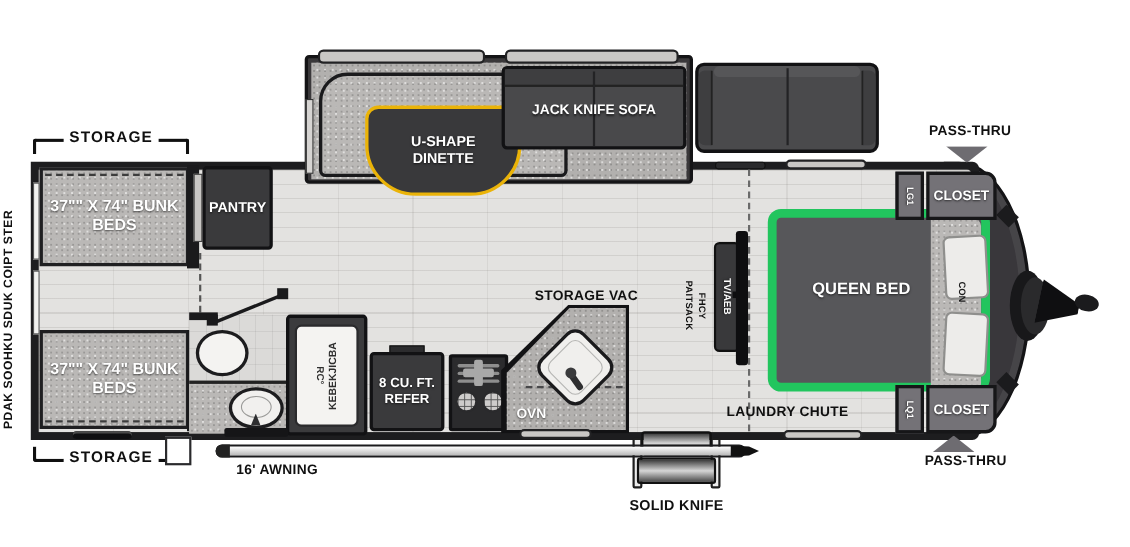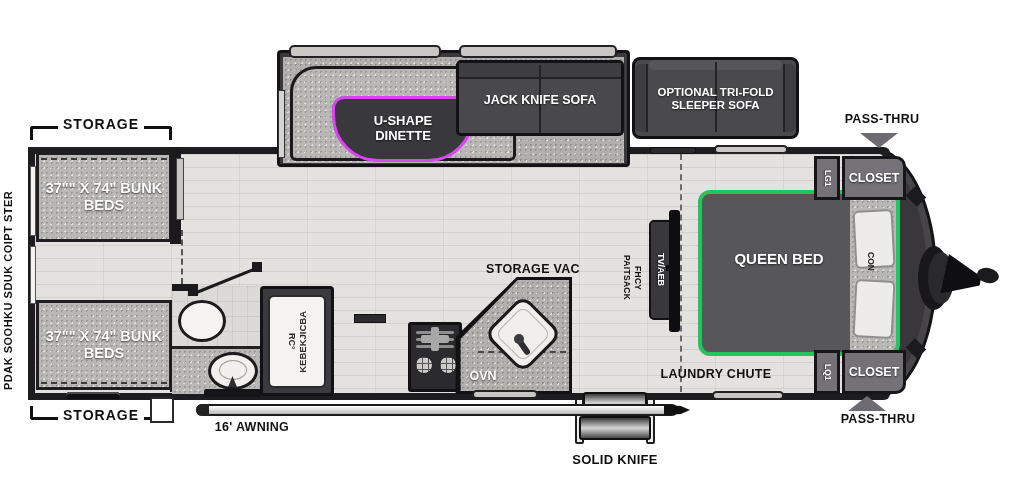--- a/index.html
+++ b/index.html
@@ -60,40 +60,46 @@
   </div>
   <div class="abs" style="left:170px;top:150px;width:11px;height:94px;background:#1a1a1c;"></div>
 
   <div class="abs spkB flexc" style="left:36px;top:300px;width:136px;height:90px;border:3px solid #1f1f21;">
     <div class="abs" style="left:2px;right:2px;top:3px;bottom:3px;border-bottom:2px dashed #3c3c3c;"></div>
     <div class="wlabel" style="font-size:14.5px;width:125px;">37"" X 74" BUNK BEDS</div>
   </div>
   <div class="abs" style="left:170px;top:300px;width:11px;height:92px;background:#1a1a1c;"></div>
 
   <div class="abs" style="left:176px;top:158px;width:8px;height:62px;background:#c8c6c4;border:1px solid #444;"></div>
+  <div class="abs darkbox flexc" style="left:184px;top:151px;width:64px;height:76px;">
+    <div class="wlabel" style="font-size:13px;">PANTRY</div>
+  </div>
   <div class="abs" style="left:181px;top:230px;width:0;height:54px;border-left:2px dashed #555;"></div>
 
   <div class="abs tile" style="left:172px;top:286px;width:96px;height:108px;"></div>
   <div class="abs" style="left:172px;top:284px;width:26px;height:7px;background:#1a1a1c;"></div>
   <div class="abs" style="left:188px;top:286px;width:10px;height:10px;background:#1a1a1c;"></div>
   <div class="abs" style="left:252px;top:262px;width:10px;height:10px;background:#1a1a1c;"></div>
   <div class="abs" style="left:194px;top:292px;width:66px;height:3px;background:#1a1a1c;transform:rotate(-22deg);transform-origin:left center;"></div>
   <div class="abs" style="left:178px;top:300px;width:48px;height:42px;background:#f4f3f1;border:3px solid #1c1c1e;border-radius:50%;"></div>
   <div class="abs spkB" style="left:172px;top:346px;width:96px;height:48px;border-top:3px solid #222;"></div>
   <div class="abs" style="left:208px;top:352px;width:50px;height:38px;background:#f1f0ee;border:3px solid #1c1c1e;border-radius:50%;"></div>
   <div class="abs" style="left:219px;top:360px;width:28px;height:20px;border:1px solid #9a9a98;border-radius:50%;"></div>
   <div class="abs" style="left:228px;top:376px;width:9px;height:11px;background:#2e2e30;clip-path:polygon(50% 0,100% 100%,0 100%);"></div>
 
   <div class="abs" style="left:260px;top:286px;width:74px;height:110px;background:#3b3b3d;border:3px solid #121214;border-radius:4px;"></div>
   <div class="abs flexc" style="left:268px;top:295px;width:58px;height:93px;background:#f4f3f1;border:2px solid #2a2a2c;border-radius:6px;">
     <span class="vtext" style="font-size:9px;font-weight:bold;color:#2e2e2e;">RC°</span>
     <span class="vtext" style="font-size:9.5px;font-weight:bold;color:#2e2e2e;transform:rotate(180deg);">KEBEKJICBA</span>
   </div>
 
   <div class="abs" style="left:354px;top:314px;width:32px;height:9px;background:#2c2c2e;border:1px solid #111;"></div>
+  <div class="abs darkbox flexc" style="left:336px;top:320px;width:68px;height:72px;">
+    <div class="wlabel" style="font-size:12px;width:62px;">8 CU. FT. REFER</div>
+  </div>
 
   <div class="abs" style="left:408px;top:322px;width:54px;height:70px;background:#2b2b2d;border:3px solid #121214;border-radius:3px;">
     <div class="abs" style="left:5px;top:6px;width:38px;height:3px;background:#8e8e8e;border-radius:2px;"></div>
     <div class="abs" style="left:5px;top:13px;width:38px;height:3px;background:#8e8e8e;border-radius:2px;"></div>
     <div class="abs" style="left:5px;top:20px;width:38px;height:3px;background:#8e8e8e;border-radius:2px;"></div>
     <div class="abs" style="left:20px;top:2px;width:8px;height:24px;background:#a8a8a8;border-radius:2px;"></div>
     <div class="abs" style="left:10px;top:10px;width:28px;height:8px;background:#a8a8a8;border-radius:2px;"></div>
     <div class="abs" style="left:3px;top:30px;width:20px;height:20px;background:#cecccb;border:2px solid #2a2a2c;border-radius:50%;background-image:linear-gradient(#555 1px,transparent 1px),linear-gradient(90deg,#555 1px,transparent 1px);background-size:6px 6px;"></div>
     <div class="abs" style="left:27px;top:30px;width:20px;height:20px;background:#cecccb;border:2px solid #2a2a2c;border-radius:50%;background-image:linear-gradient(#555 1px,transparent 1px),linear-gradient(90deg,#555 1px,transparent 1px);background-size:6px 6px;"></div>
   </div>
@@ -110,54 +116,53 @@
   <div class="abs blabel" style="left:478px;top:262px;width:110px;font-size:12.5px;white-space:nowrap;">STORAGE VAC</div>
   <div class="abs wlabel" style="left:462px;top:369px;width:42px;font-size:12.5px;">OVN</div>
 
   <div class="abs" style="left:277px;top:50px;width:353px;height:117px;background:#3a383a;border:3px solid #141416;border-radius:4px;"></div>
   <div class="abs spkA" style="left:283px;top:57px;width:341px;height:106px;"></div>
   <div class="abs winbar" style="left:289px;top:45px;width:152px;height:13px;"></div>
   <div class="abs winbar" style="left:459px;top:45px;width:158px;height:13px;"></div>
   <div class="abs" style="left:278px;top:90px;width:7px;height:68px;background:#d6d4d2;border:1px solid #333;"></div>
 
   <div class="abs spkB" style="left:290px;top:66px;width:226px;height:95px;border:3px solid #1a1a1c;border-radius:26px 26px 6px 6px;"></div>
-  <div class="abs flexc" style="left:332px;top:96px;width:142px;height:66px;background:#39393b;border:3px solid #d946ef;border-radius:12px 12px 46px 46px;">
+  <div class="abs flexc" style="left:332px;top:96px;width:142px;height:82px;background:#39393b;border:3px solid #eab308;border-radius:12px 12px 46px 46px;">
     <div class="wlabel" style="font-size:13px;width:92px;">U-SHAPE DINETTE</div>
   </div>
 
   <div class="abs" style="left:456px;top:60px;width:168px;height:76px;background:#49494b;border:3px solid #121214;border-radius:5px;">
     <div class="abs" style="left:0;top:0;width:100%;height:16px;background:#3e3e40;border-bottom:2px solid #222;"></div>
     <div class="abs" style="left:80px;top:2px;width:2px;height:68px;background:#232325;"></div>
     <div class="abs wlabel" style="left:11px;top:30px;width:140px;font-size:12.5px;white-space:nowrap;">JACK KNIFE SOFA</div>
   </div>
 
   <div class="abs" style="left:632px;top:57px;width:167px;height:82px;background:#4a4a4c;border:3px solid #121214;border-radius:8px;">
     <div class="abs" style="left:0;top:4px;width:13px;height:68px;background:#3e3e40;border-right:2px solid #222;border-radius:6px 0 0 6px;"></div>
     <div class="abs" style="right:0;top:4px;width:13px;height:68px;background:#3e3e40;border-left:2px solid #222;border-radius:0 6px 6px 0;"></div>
     <div class="abs" style="left:14px;top:0;width:133px;height:10px;background:#565658;border-radius:5px;"></div>
     <div class="abs" style="left:80px;top:2px;width:2px;height:70px;background:#232325;"></div>
-    <div class="abs wlabel" style="left:13px;top:26px;width:135px;font-size:11.5px;">OPTIONAL TRI-FOLD SLEEPER SOFA</div>
   </div>
 
   <div class="abs" style="left:650px;top:147px;width:46px;height:7px;background:#2a2a2c;border:1px solid #111;border-radius:3px;"></div>
   <div class="abs winbar" style="left:714px;top:145px;width:74px;height:9px;"></div>
 
   <div class="abs" style="left:680px;top:154px;width:0;height:238px;border-left:2px dashed #6a6a6a;"></div>
 
   <div class="abs" style="left:618px;top:240px;width:28px;height:76px;display:flex;justify-content:center;gap:1px;">
     <span class="vtext blabel" style="font-size:8.5px;">PAITSACK</span>
     <span class="vtext blabel" style="font-size:8.5px;">FHCY</span>
   </div>
   <div class="abs flexc" style="left:649px;top:220px;width:24px;height:100px;background:#39393b;border:2px solid #111;border-radius:5px;">
     <span class="vtext wlabel" style="font-size:9px;">TV/AEB</span>
   </div>
   <div class="abs" style="left:666px;top:265px;width:14px;height:6px;background:#0e0e10;"></div>
   <div class="abs" style="left:669px;top:210px;width:11px;height:122px;background:#0e0e10;border-radius:3px;"></div>
 
-  <div class="abs" style="left:698px;top:190px;width:202px;height:166px;background:#57575a;border:4px solid #22c55e;border-radius:12px;">
+  <div class="abs" style="left:698px;top:190px;width:202px;height:166px;background:#57575a;border:8px solid #22c55e;border-radius:12px;">
     <div class="abs spkB" style="right:0;top:0;width:46px;height:158px;border-radius:0 8px 8px 0;"></div>
     <div class="abs" style="left:152px;top:16px;width:40px;height:58px;background:#edecea;border:2px solid #8f8f8d;border-radius:6px;transform:rotate(-3deg);"></div>
     <div class="abs" style="left:152px;top:86px;width:40px;height:58px;background:#edecea;border:2px solid #8f8f8d;border-radius:6px;transform:rotate(3deg);"></div>
     <span class="abs vtext" style="left:164px;top:58px;font-size:8.5px;font-weight:bold;color:#1c1c1c;">CON</span>
     <div class="abs wlabel" style="left:22px;top:56px;width:110px;font-size:15px;">QUEEN BED</div>
   </div>
 
   <div class="abs blabel" style="left:656px;top:367px;width:120px;font-size:12.5px;white-space:nowrap;">LAUNDRY CHUTE</div>
 
   <div class="abs flexc" style="left:814px;top:156px;width:26px;height:44px;background:#747277;border:3px solid #161618;">

